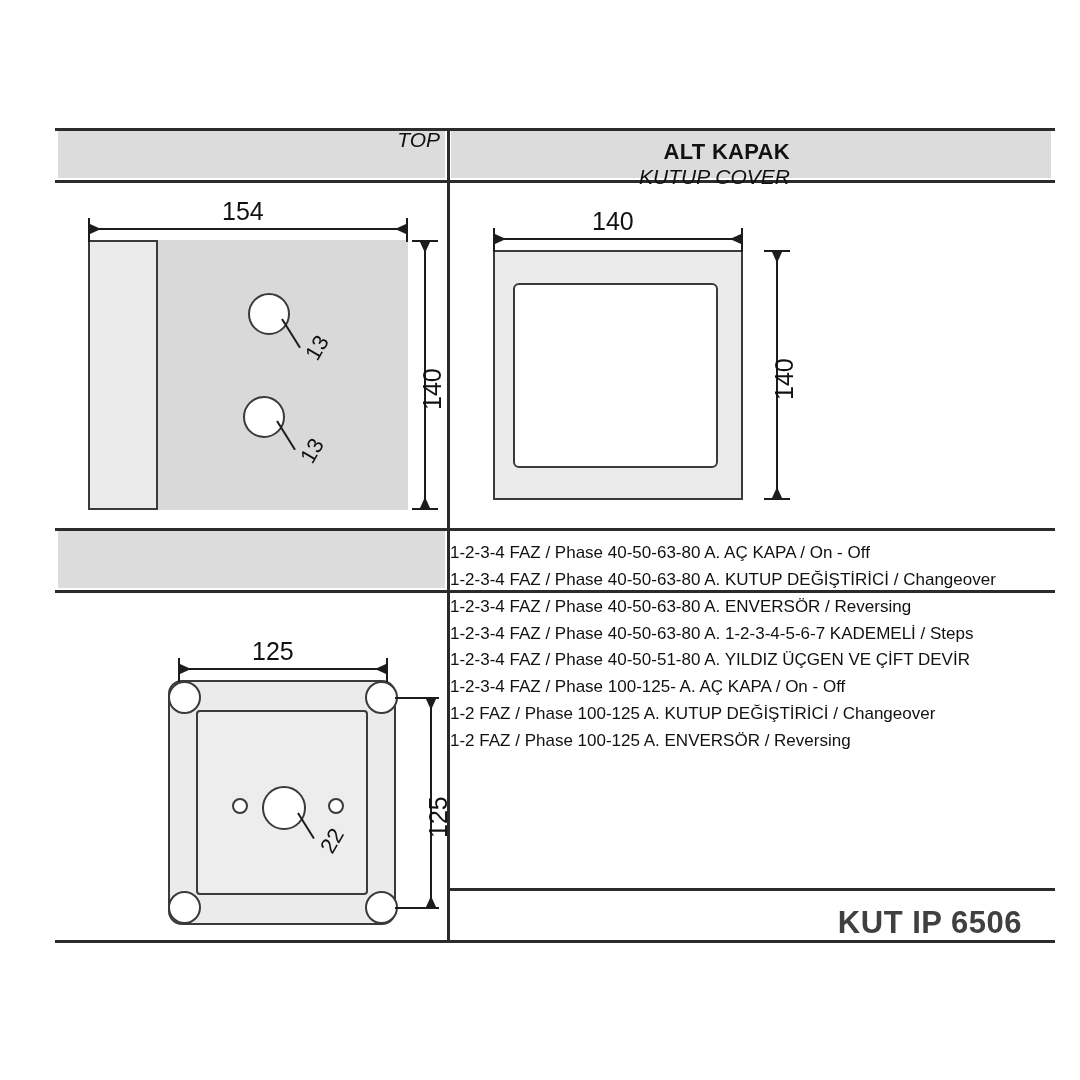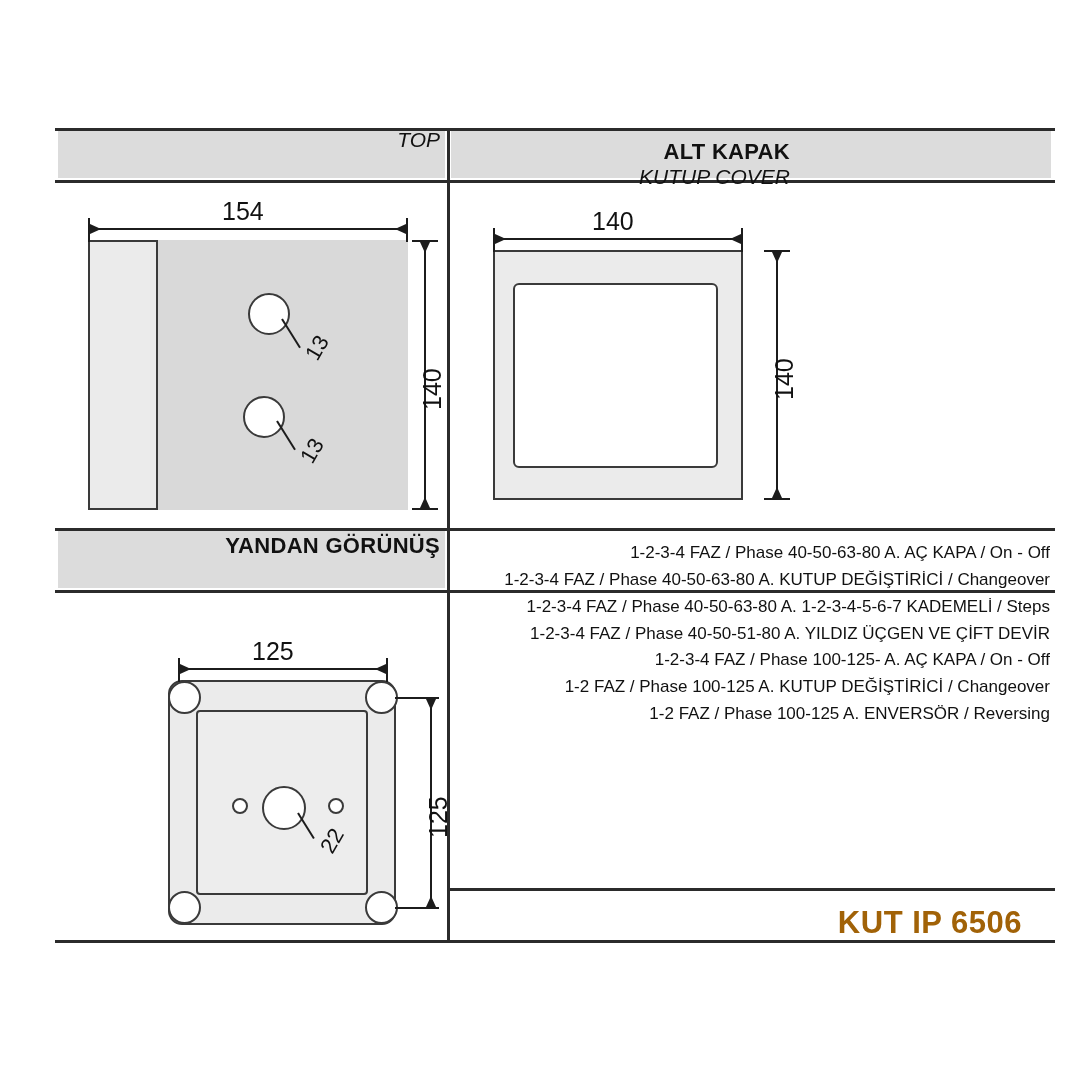--- a/index.html
+++ b/index.html
@@ -90,41 +90,41 @@
     font-size: 22px;
     color: #111;
     white-space: nowrap;
     transform: rotate(-60deg);
     transform-origin: left top;
   }
 
   
   .spec-list {
     position: absolute;
-    text-align: right;
+    text-align: left;
     width: 600px;
     left: 450px;
     top: 540px;
   }
   .spec-line {
     font-size: 17px;
     line-height: 1.58;
     white-space: nowrap;
     color: #111;
   }
 
   
   .part-code {
     position: absolute;
     right: 58px;
     top: 905px;
     font-size: 31px;
     font-weight: bold;
     letter-spacing: 0.5px;
-    color: #a16207;
+    color: #404040;
     margin-left: 16px;
   }
 </style>
 </head>
 <body>
 
 <div id="sheet">
 
   <div class="rule h-rule" style="left:55px; top:128px; width:1000px;"></div>
   <div class="rule h-rule" style="left:55px; top:180px; width:1000px;"></div>
@@ -141,21 +141,20 @@
   <div class="title-block" style="left:150px; top:128px; width:290px;">
     <div class="title-en">TOP</div>
   </div>
 
   <div class="title-block" style="left:500px; top:128px; width:290px;margin-top:12px;">
     <div class="title-tr">ALT KAPAK</div>
     <div class="title-en">KUTUP COVER</div>
   </div>
 
   <div class="title-block" style="left:90px; top:534px; width:350px;">
-    <div class="title-tr">YANDAN GÖRÜNÜŞ</div>
   </div>
 
   <div>
 
     <div class="shape fill-lighter" style="left:88px; top:240px; width:320px; height:270px;"></div>
     <div class="shape fill-light" style="left:156px; top:240px; width:252px; height:270px; border-left:2px solid #3a3a3a; border-top:none; border-right:none; border-bottom:none; background:#d9d9d9;"></div>
 
     <div class="shape white circle" style="left:248px; top:293px; width:42px; height:42px;"></div>
     <div class="shape white circle" style="left:243px; top:396px; width:42px; height:42px;"></div>
     <div class="dim-line" style="left:282px; top:318px; width:34px; height:2px; transform:rotate(58deg); transform-origin:left center;"></div>
@@ -223,20 +222,21 @@
     <div class="tick-h" style="left:395px; top:697px; width:44px;"></div>
     <div class="tick-h" style="left:395px; top:907px; width:44px;"></div>
     <div class="arrow arrow-d" style="left:426px; top:699px;"></div>
     <div class="arrow arrow-u" style="left:426px; top:896px;"></div>
     <div class="dim-text vert" style="left:424px; top:838px;">125</div>
   </div>
 
   <div class="spec-list">
     <div class="spec-line">1-2-3-4 FAZ / Phase  40-50-63-80 A. AÇ KAPA / On - Off</div>
     <div class="spec-line">1-2-3-4 FAZ / Phase  40-50-63-80 A. KUTUP  DEĞİŞTİRİCİ / Changeover</div>
+    <div class="spec-line">1-2-3-4 FAZ / Phase  40-50-63-80 A.  ENVERSÖR / Reversing</div>
     <div class="spec-line">1-2-3-4 FAZ / Phase  40-50-63-80 A.   1-2-3-4-5-6-7  KADEMELİ / Steps</div>
     <div class="spec-line">1-2-3-4 FAZ / Phase  40-50-51-80 A.   YILDIZ ÜÇGEN VE ÇİFT DEVİR</div>
     <div class="spec-line">1-2-3-4 FAZ / Phase  100-125- A. AÇ KAPA / On - Off</div>
     <div class="spec-line">1-2 FAZ / Phase 100-125 A. KUTUP  DEĞİŞTİRİCİ / Changeover</div>
     <div class="spec-line">1-2 FAZ / Phase 100-125 A. ENVERSÖR / Reversing</div>
   </div>
 
   <div class="part-code">KUT IP 6506</div>
 
 </div>

